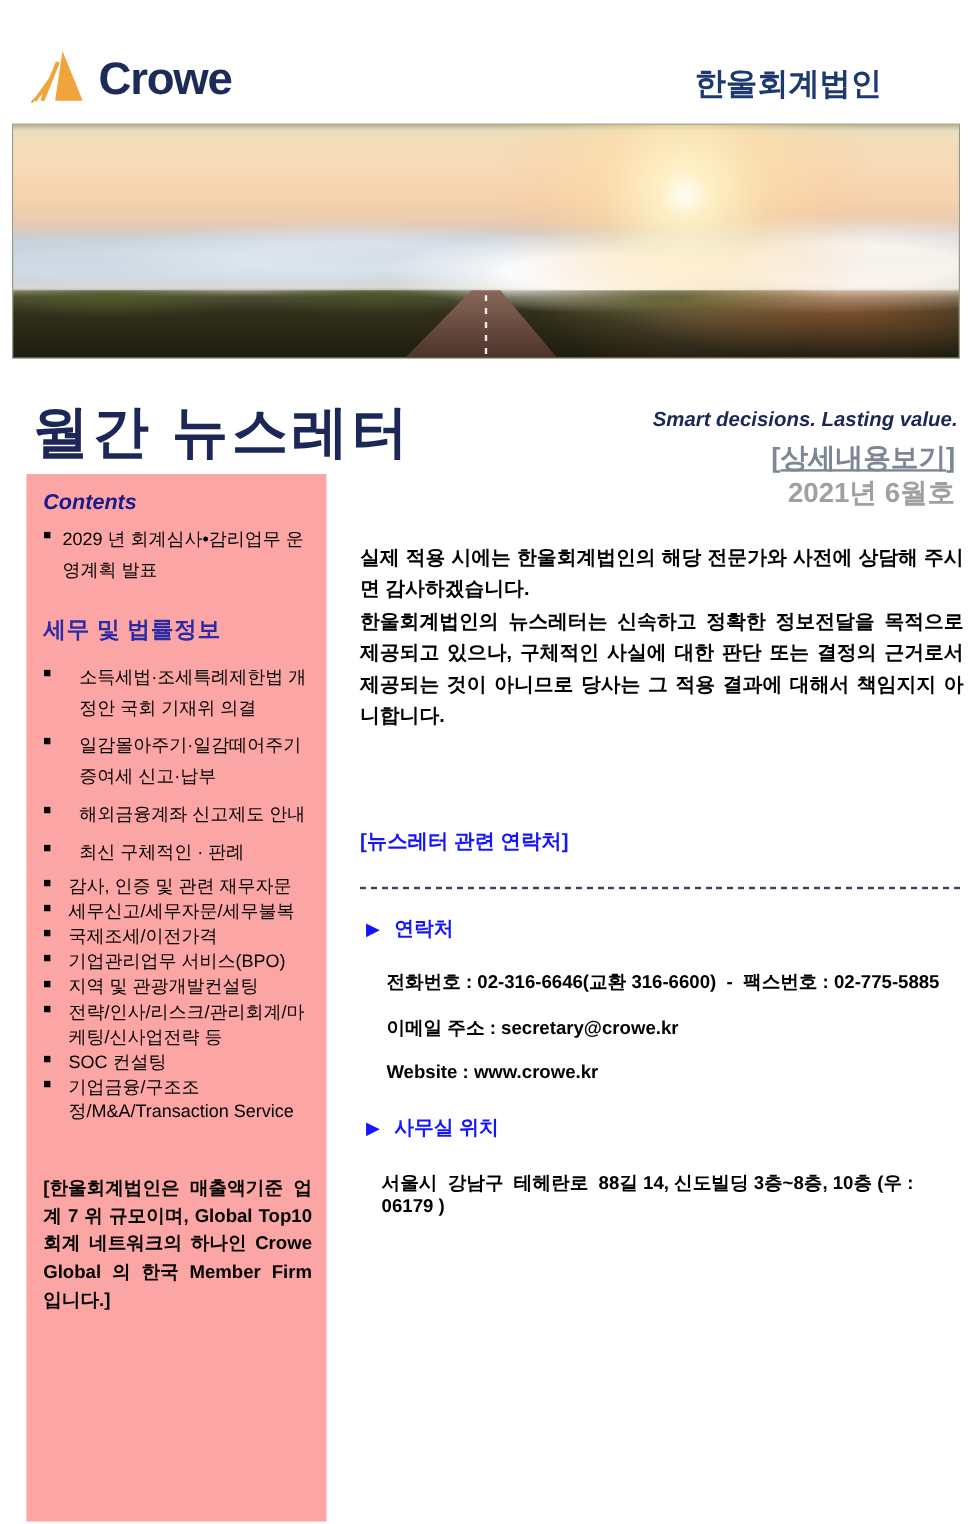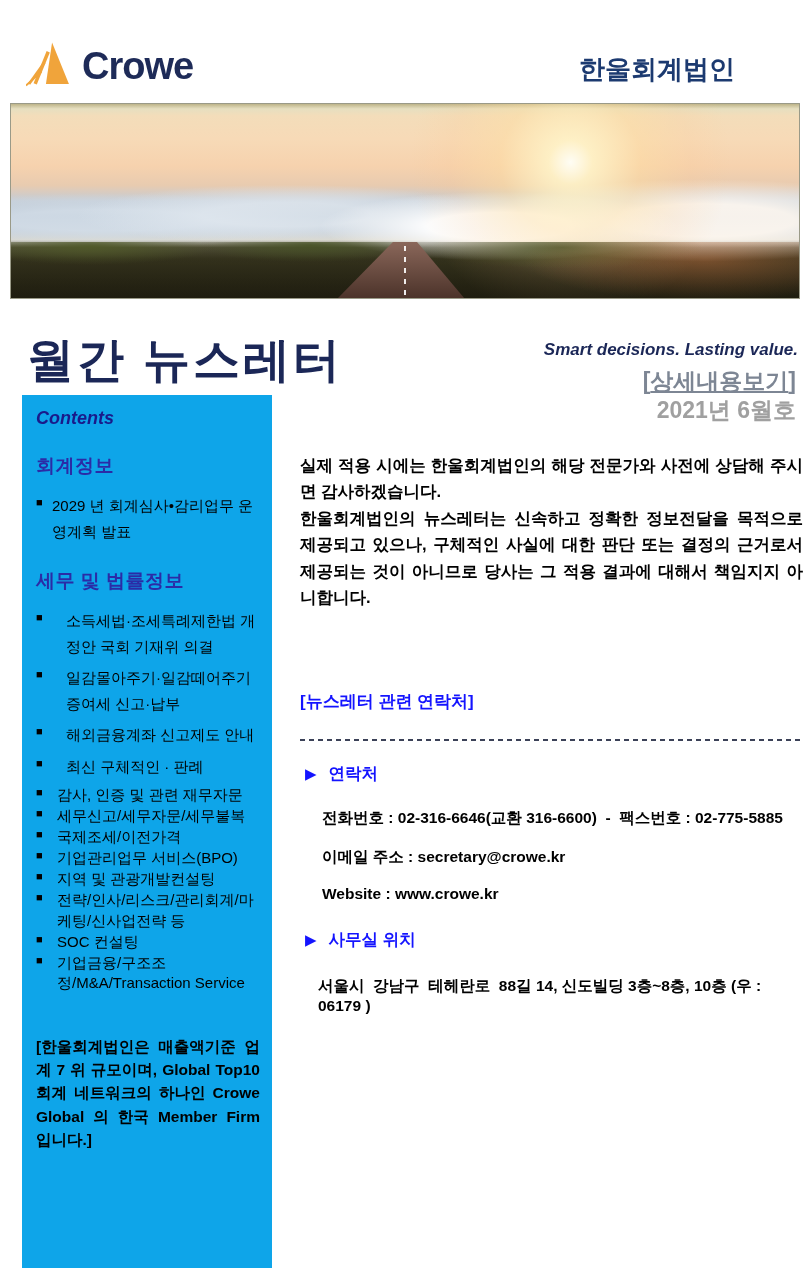--- a/index.html
+++ b/index.html
@@ -39,21 +39,21 @@
     background:repeating-linear-gradient(180deg,rgba(255,255,255,.9) 0 5px,transparent 5px 11px);}
 
   
   .main-title{position:absolute;left:27px;top:329px;font-size:47px;font-weight:800;color:#1b2757;letter-spacing:3px;}
   .tagline{position:absolute;right:12px;top:340px;font-size:17px;font-weight:700;font-style:italic;color:#1b2757;}
   .detail-link{position:absolute;right:14px;top:366px;font-size:23px;font-weight:800;color:#7d8694;cursor:pointer;}
   .detail-link .underlined{text-decoration:underline;}
   .issue{position:absolute;right:14px;top:395px;font-size:23px;font-weight:800;color:#a0a0a0;}
 
   
-  .sidebar{position:absolute;left:22px;top:395px;width:250px;height:873px;background:#0ea5e9;box-sizing:border-box;padding:13px 12px 12px 14px;}
+  .sidebar{position:absolute;left:22px;top:395px;width:250px;height:873px;background:#fca5a5;box-sizing:border-box;padding:13px 12px 12px 14px;}
   .sb-title{font-size:18px;font-weight:800;font-style:italic;color:#1a1a8a;margin-bottom:8px;}
   .sb-heading{font-size:19px;font-weight:800;color:#2b2ba6;margin-top:24px;margin-bottom:14px;letter-spacing:0.5px;}
   .sb-item{display:flex;align-items:flex-start;margin-bottom:6px;}
   .sb-bullet{flex:0 0 16px;font-size:11px;color:#000;line-height:1.7;}
   .sb-text{font-size:15px;color:#000;line-height:1.7;}
   .sec-wide .sb-bullet{flex:0 0 30px;}
   .sec-tight .sb-item{margin-bottom:1px;}
   .sec-tight .sb-bullet{flex:0 0 21px;line-height:1.34;}
   .sec-tight .sb-text{line-height:1.34;}
   .sb-note{margin-top:42px;font-size:15.5px;font-weight:800;color:#000;line-height:1.5;text-align:justify;}
@@ -101,21 +101,20 @@
   </div>
 
   <div class="main-title">월간 뉴스레터</div>
   <div class="tagline">Smart decisions. Lasting value.</div>
   <div class="detail-link"><span>[</span><span class="underlined">상세내용보기</span><span>]</span></div>
   <div class="issue">2021년 6월호</div>
 
   <div class="sidebar">
     <div class="sb-title">Contents</div>
 
-    <div class="sb-heading">회계정보</div>
     <div class="sb-item">
       <span class="sb-bullet">■</span>
       <span class="sb-text">2029 년 회계심사•감리업무 운영계획 발표</span>
     </div>
 
     <div class="sb-heading">세무 및 법률정보</div>
     <div class="sec-wide">
       <div class="sb-item">
         <span class="sb-bullet">■</span>
         <span class="sb-text">소득세법·조세특례제한법 개정안 국회 기재위 의결</span>

